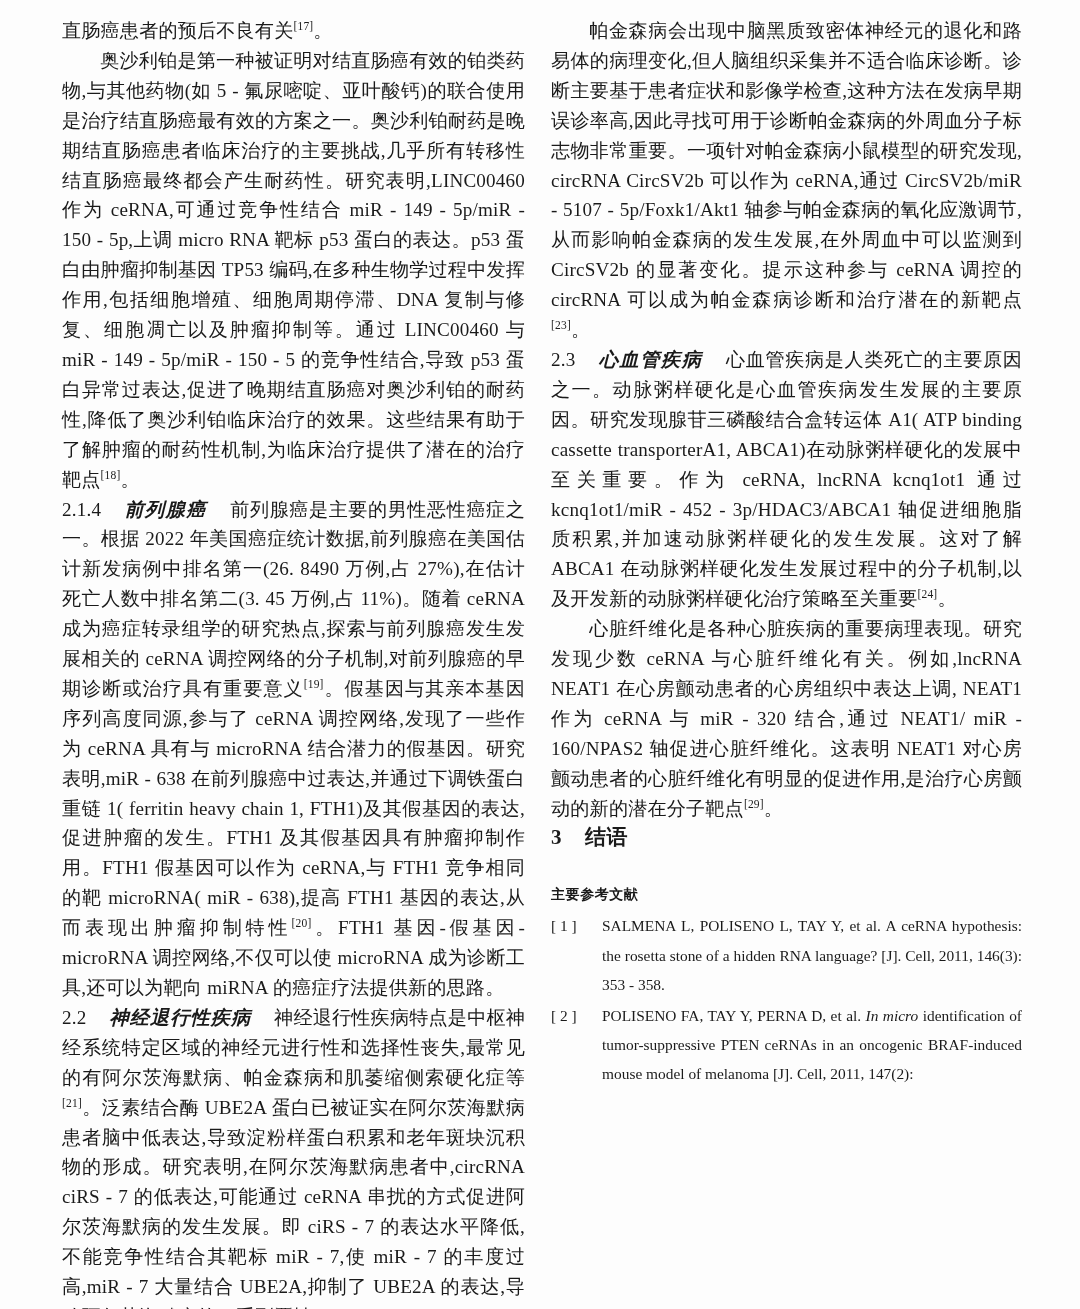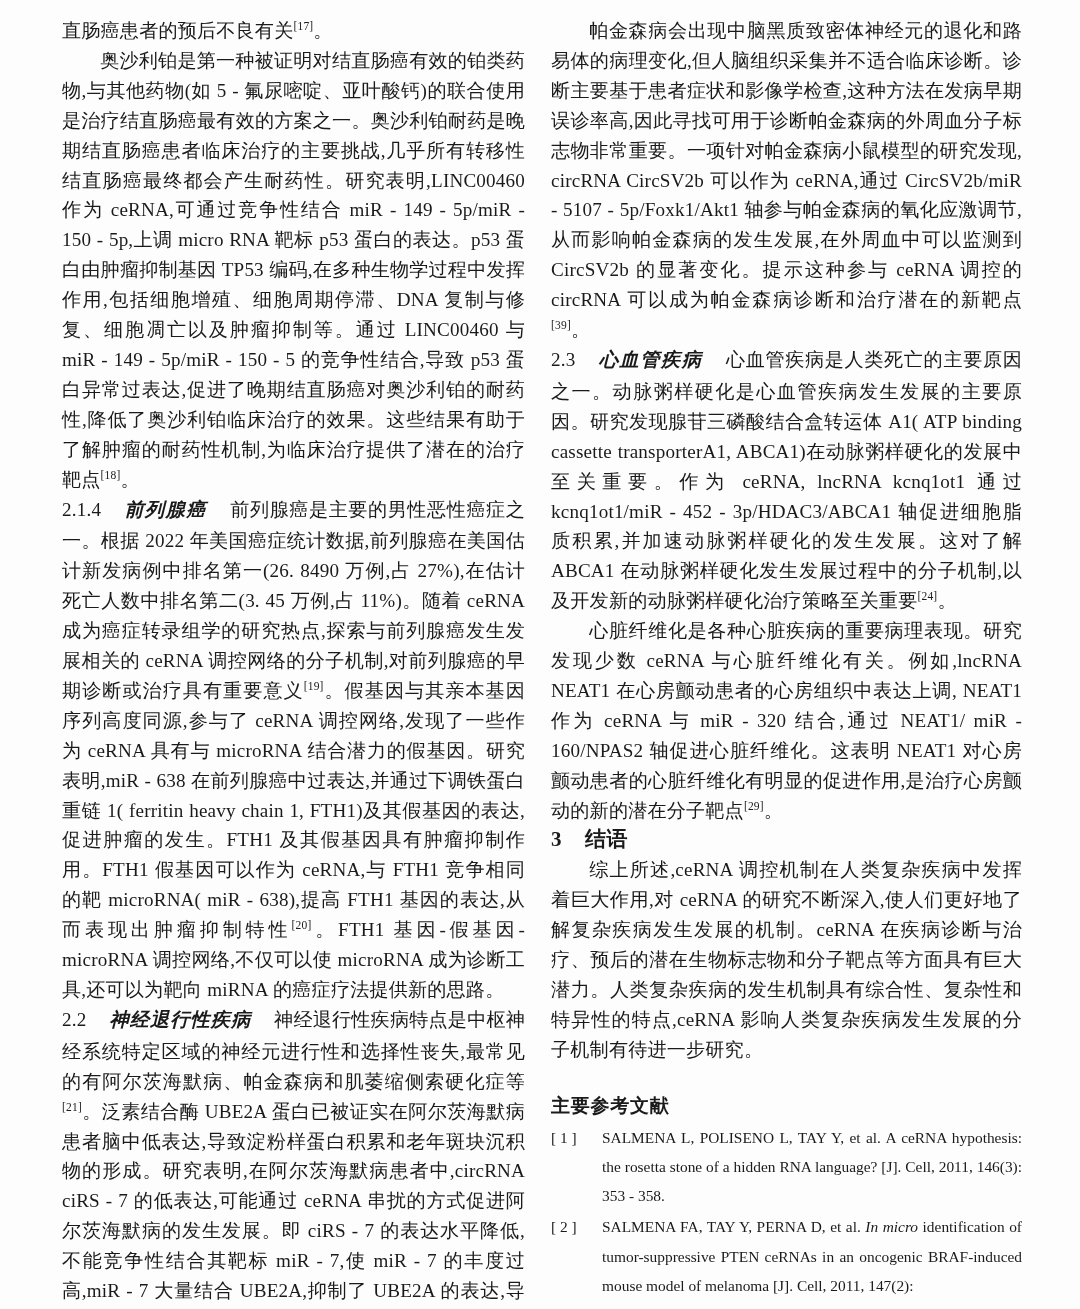--- a/index.html
+++ b/index.html
@@ -44,21 +44,21 @@
     word-spacing: 0.02em;
   }
   p.indent { text-indent: 2em; }
 
   .sup {
     font-size: 11.5px;
     vertical-align: super;
     line-height: 0;
   }
   .kai {
-    font-family: Liberation Mono, monospace;
+    font-family: Liberation Sans, sans-serif;
     font-style: italic;
     font-weight: 600;
     letter-spacing: 0.06em;
   }
   .it { font-style: italic; }
   .num { font-family: "Liberation Serif", "DejaVu Serif", serif; }
 
   h3.sec-heading {
     margin: 0;
     font-size: 21px;
@@ -67,21 +67,21 @@
     letter-spacing: 0.02em;
   }
   h3.sec-heading .hnum {
     font-weight: bold;
     margin-right: 1.1em;
   }
   .refs-title {
     margin: 0;
     font-family: "Liberation Sans", "DejaVu Sans", sans-serif;
     font-weight: bold;
-    font-size: 19px;
+    font-size: 14px;
     line-height: 30px;
     letter-spacing: 0.04em;
   }
   .ref-item {
     display: flex;
     font-size: 15.4px;
     line-height: 29.2px;
     margin-top: 2px;
   }
   .ref-label {
@@ -112,41 +112,40 @@
 
       <p class="body"><span class="num">2.1.4</span><span style="display:inline-block;width:1.2em"></span><span class="kai">前列腺癌</span><span style="display:inline-block;width:1.2em"></span><span>前列腺癌是主要的男性恶性癌症之一。根据 2022 年美国癌症统计数据,前列腺癌在美国估计新发病例中排名第一(26. 8490 万例,占 27%),在估计死亡人数中排名第二(3. 45 万例,占 11%)。随着 ceRNA 成为癌症转录组学的研究热点,探索与前列腺癌发生发展相关的 ceRNA 调控网络的分子机制,对前列腺癌的早期诊断或治疗具有重要意义</span><span class="sup">[19]</span><span>。假基因与其亲本基因序列高度同源,参与了 ceRNA 调控网络,发现了一些作为 ceRNA 具有与 microRNA 结合潜力的假基因。研究表明,miR - 638 在前列腺癌中过表达,并通过下调铁蛋白重链 1( ferritin heavy chain 1, FTH1)及其假基因的表达,促进肿瘤的发生。FTH1 及其假基因具有肿瘤抑制作用。FTH1 假基因可以作为 ceRNA,与 FTH1 竞争相同的靶 microRNA( miR - 638),提高 FTH1 基因的表达,从而表现出肿瘤抑制特性</span><span class="sup">[20]</span><span>。FTH1 基因-假基因- microRNA 调控网络,不仅可以使 microRNA 成为诊断工具,还可以为靶向 miRNA 的癌症疗法提供新的思路。</span></p>
 
       <p class="body"><span class="num">2.2</span><span style="display:inline-block;width:1.2em"></span><span class="kai">神经退行性疾病</span><span style="display:inline-block;width:1.2em"></span><span>神经退行性疾病特点是中枢神经系统特定区域的神经元进行性和选择性丧失,最常见的有阿尔茨海默病、帕金森病和肌萎缩侧索硬化症等</span><span class="sup">[21]</span><span>。泛素结合酶 UBE2A 蛋白已被证实在阿尔茨海默病患者脑中低表达,导致淀粉样蛋白积累和老年斑块沉积物的形成。研究表明,在阿尔茨海默病患者中,circRNA ciRS - 7 的低表达,可能通过 ceRNA 串扰的方式促进阿尔茨海默病的发生发展。即 ciRS - 7 的表达水平降低,不能竞争性结合其靶标 miR - 7,使 miR - 7 的丰度过高,miR - 7 大量结合 UBE2A,抑制了 UBE2A 的表达,导致阿尔茨海默病的一系列恶性</span></p>
 
     </div>
 
     <div class="col right">
 
 
-      <p class="body indent"><span>帕金森病会出现中脑黑质致密体神经元的退化和路易体的病理变化,但人脑组织采集并不适合临床诊断。诊断主要基于患者症状和影像学检查,这种方法在发病早期误诊率高,因此寻找可用于诊断帕金森病的外周血分子标志物非常重要。一项针对帕金森病小鼠模型的研究发现, circRNA CircSV2b 可以作为 ceRNA,通过 CircSV2b/miR - 5107 - 5p/Foxk1/Akt1 轴参与帕金森病的氧化应激调节,从而影响帕金森病的发生发展,在外周血中可以监测到 CircSV2b 的显著变化。提示这种参与 ceRNA 调控的 circRNA 可以成为帕金森病诊断和治疗潜在的新靶点</span><span class="sup">[39]</span><span>。</span></p>
+      <p class="body indent"><span>帕金森病会出现中脑黑质致密体神经元的退化和路易体的病理变化,但人脑组织采集并不适合临床诊断。诊断主要基于患者症状和影像学检查,这种方法在发病早期误诊率高,因此寻找可用于诊断帕金森病的外周血分子标志物非常重要。一项针对帕金森病小鼠模型的研究发现, circRNA CircSV2b 可以作为 ceRNA,通过 CircSV2b/miR - 5107 - 5p/Foxk1/Akt1 轴参与帕金森病的氧化应激调节,从而影响帕金森病的发生发展,在外周血中可以监测到 CircSV2b 的显著变化。提示这种参与 ceRNA 调控的 circRNA 可以成为帕金森病诊断和治疗潜在的新靶点</span><span class="sup">[23]</span><span>。</span></p>
 
       <p class="body"><span class="num">2.3</span><span style="display:inline-block;width:1.2em"></span><span class="kai">心血管疾病</span><span style="display:inline-block;width:1.2em"></span><span>心血管疾病是人类死亡的主要原因之一。动脉粥样硬化是心血管疾病发生发展的主要原因。研究发现腺苷三磷酸结合盒转运体 A1( ATP binding cassette transporterA1, ABCA1)在动脉粥样硬化的发展中至关重要。作为 ceRNA, lncRNA kcnq1ot1 通过 kcnq1ot1/miR - 452 - 3p/HDAC3/ABCA1 轴促进细胞脂质积累,并加速动脉粥样硬化的发生发展。这对了解 ABCA1 在动脉粥样硬化发生发展过程中的分子机制,以及开发新的动脉粥样硬化治疗策略至关重要</span><span class="sup">[24]</span><span>。</span></p>
 
       <p class="body indent"><span>心脏纤维化是各种心脏疾病的重要病理表现。研究发现少数 ceRNA 与心脏纤维化有关。例如,lncRNA NEAT1 在心房颤动患者的心房组织中表达上调, NEAT1 作为 ceRNA 与 miR - 320 结合,通过 NEAT1/ miR - 160/NPAS2 轴促进心脏纤维化。这表明 NEAT1 对心房颤动患者的心脏纤维化有明显的促进作用,是治疗心房颤动的新的潜在分子靶点</span><span class="sup">[29]</span><span>。</span></p>
 
       <h3 class="sec-heading"><span class="hnum">3</span><span>结语</span></h3>
 
-      <p class="body indent"><span>综上所述,ceRNA 调控机制在人类复杂疾病中发挥着巨大作用,对 ceRNA 的研究不断深入,使人们更好地了解复杂疾病发生发展的机制。ceRNA 在疾病诊断与治疗、预后的潜在生物标志物和分子靶点等方面具有巨大潜力。人类复杂疾病的发生机制具有综合性、复杂性和特异性的特点,ceRNA 影响人类复杂疾病发生发展的分子机制有待进一步研究。</span></p>
 
 
       <div class="spacer-ref"></div>
 
       <p class="refs-title">主要参考文献</p>
 
       <div class="ref-item">
         <span class="ref-label">[ 1 ]</span>
         <span class="ref-text"><span>SALMENA L, POLISENO L, TAY Y, et al. A ceRNA hypothesis: the rosetta stone of a hidden RNA language? [J]. Cell, 2011, 146(3): 353 - 358.</span></span>
       </div>
 
       <div class="ref-item">
         <span class="ref-label">[ 2 ]</span>
-        <span class="ref-text"><span>SALMENA FA, TAY Y, PERNA D, et al. </span><span class="it">In micro</span><span> identification of tumor-suppressive PTEN ceRNAs in an oncogenic BRAF-induced mouse model of melanoma [J]. Cell, 2011, 147(2):</span></span>
+        <span class="ref-text"><span>POLISENO FA, TAY Y, PERNA D, et al. </span><span class="it">In micro</span><span> identification of tumor-suppressive PTEN ceRNAs in an oncogenic BRAF-induced mouse model of melanoma [J]. Cell, 2011, 147(2):</span></span>
         </div>
 
     </div>
 
   </div>
 </div>
 
 </body></html>

